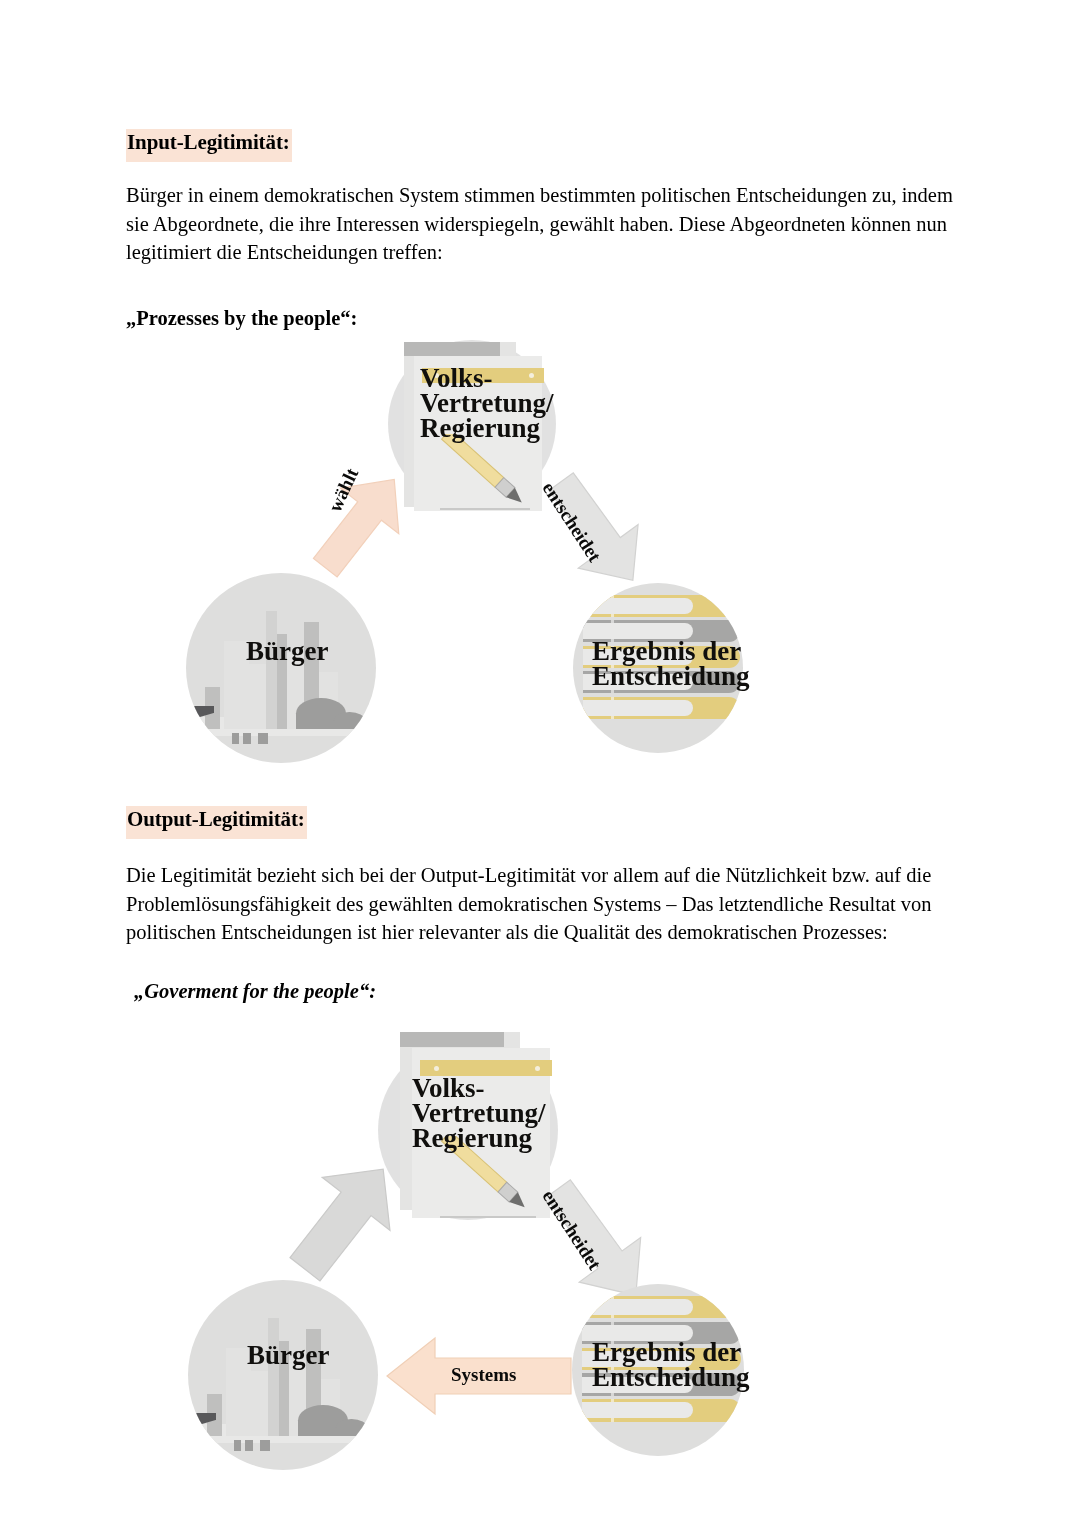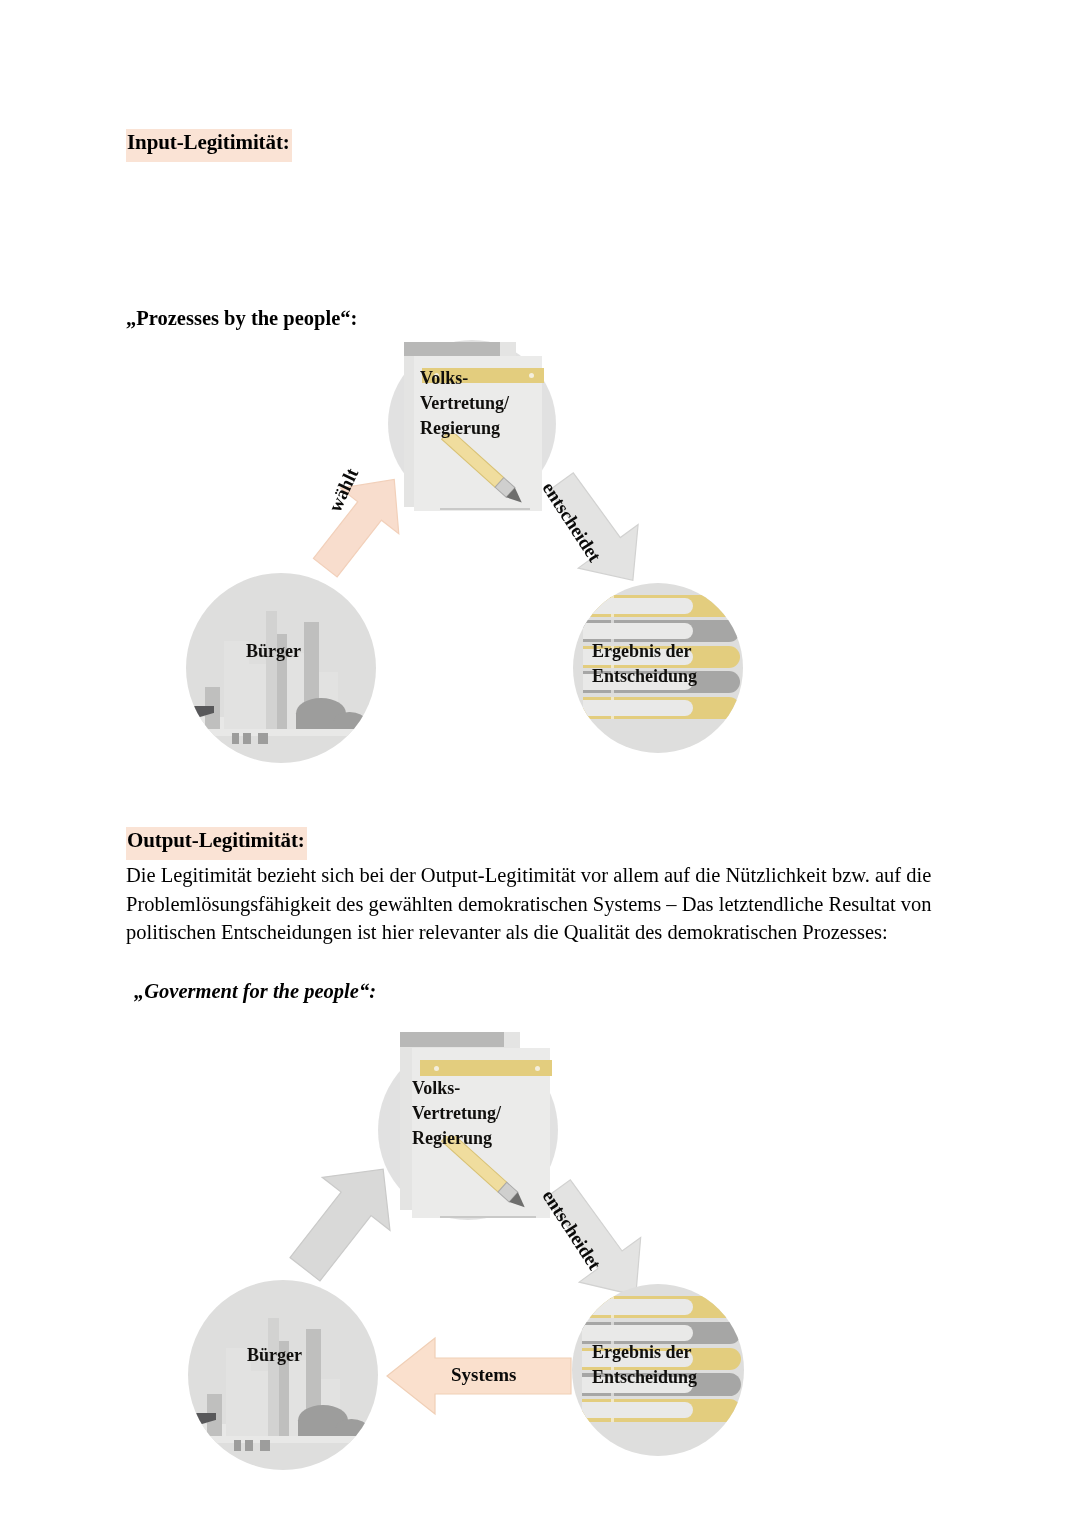--- a/index.html
+++ b/index.html
@@ -60,21 +60,21 @@
   .node {
     position: absolute;
     border-radius: 50%;
     background: #dededd;
     overflow: hidden;
   }
   .node-label {
     position: absolute;
     z-index: 40;
     font-weight: bold;
-    font-size: 18px;
+    font-size: 27px;
     line-height: 25px;
     color: #100f0d;
     white-space: pre-line;
   }
 
   
   .city { position: absolute; inset: 0; }
   .city i {
     position: absolute;
     display: block;
@@ -174,20 +174,21 @@
 </style>
 </head>
 <body>
 
 <div class="page">
 
   <div class="section-heading" style="left:126px; top:130px;">
     <span class="hl">Input-Legitimität:</span>
   </div>
 
+  <div class="body-par" style="left:126px; top:181px;">Bürger in einem demokratischen System stimmen bestimmten politischen Entscheidungen zu, indem sie Abgeordnete, die ihre Interessen widerspiegeln, gewählt haben. Diese Abgeordneten können nun legitimiert die Entscheidungen treffen:</div>
 
   <div class="quote-heading" style="left:126px; top:307px;">„Prozesses by the people“:</div>
 
   <div class="diagram" style="top:0; left:0; height:470px;">
 
     <div class="doc-wrap" style="left:400px; top:330px; width:150px; height:185px;">
       <div class="doc-sheet" style="left:4px; top:12px; width:112px; height:165px;"></div>
       <div class="doc-bar" style="left:4px; top:12px; width:96px; height:14px;"></div>
       <div class="doc-sheet" style="left:14px; top:26px; width:128px; height:155px; background:#ebebea;"></div>
       <div class="doc-band" style="left:22px; top:38px; width:122px; height:15px;">
@@ -269,21 +270,21 @@
         <div class="book y" style="top:67%;">
             <span class="spine"></span>
             <span class="page"></span>
           </div>
       </div>
     </div>
     <div class="node-label" style="left:592px; top:639px;">Ergebnis der
 Entscheidung</div>
   </div>
 
-  <div class="section-heading" style="left:126px; top:828px;">
+  <div class="section-heading" style="left:126px; top:807px;">
     <span class="hl">Output-Legitimität:</span>
   </div>
 
   <div class="body-par" style="left:126px; top:861px;">Die Legitimität bezieht sich bei der Output-Legitimität vor allem auf die Nützlichkeit bzw. auf die Problemlösungsfähigkeit des gewählten demokratischen Systems – Das letztendliche Resultat von politischen Entscheidungen ist hier relevanter als die Qualität des demokratischen Prozesses:</div>
 
   <div class="quote-heading" style="left:134px; top:980px;font-style:italic;">„Goverment for the people“:</div>
 
   <div class="diagram" style="top:0; left:0; height:480px;">
 
     <div class="doc-wrap" style="left:396px; top:1024px; width:165px; height:205px;">

